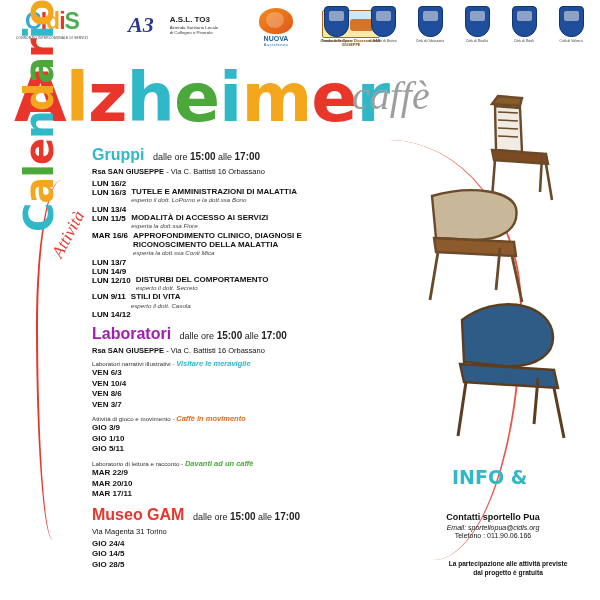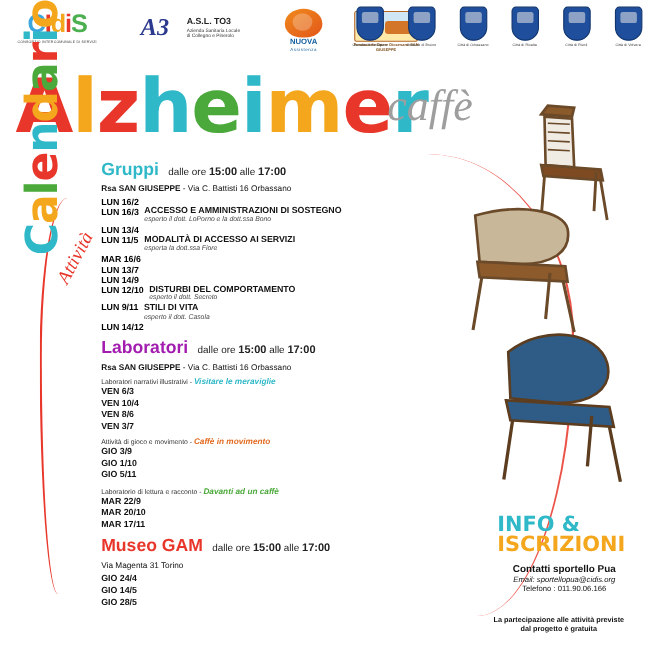--- a/index.html
+++ b/index.html
@@ -89,21 +89,21 @@
   .note .hl2{color:#e26a1f;font-style:italic;font-weight:bold;font-size:7.5px;}
   .note .hl3{color:#4aa93a;font-style:italic;font-weight:bold;font-size:7.5px;}
   .gap{height:6px;}
 
   
   .chair{position:absolute;}
   .info{position:absolute;left:452px;top:468px;width:140px;text-align:left;}
   .info .h1{font-family:"DejaVu Sans",sans-serif;font-weight:bold;font-size:19px;color:#2fb8c8;line-height:.95;
       letter-spacing:0px;}
   .info .h1 .o{color:#f4a71d;}
-  .contact{position:absolute;left:430px;top:512px;width:166px;text-align:center;}
+  .contact{position:absolute;left:410px;top:512px;width:166px;text-align:center;}
   .contact .c1{font-size:9px;font-weight:bold;color:#111;}
   .contact .c2{font-size:7px;color:#111;font-style:italic;margin-top:2px;}
   .contact .c3{font-size:7px;color:#111;margin-top:1px;}
   .footnote{position:absolute;left:420px;top:560px;width:176px;text-align:center;font-size:6.6px;
       font-weight:bold;color:#111;line-height:1.35;}
 </style>
 </head>
 <body>
 
 <div class="poster">
@@ -216,40 +216,44 @@
       <span>- Via C. Battisti 16 Orbassano</span>
     </div>
 
     <div class="row">
       <div class="d">
         <div>LUN 16/2</div>
         <div>LUN 16/3</div>
       </div>
       <div class="t">
         <span style="display:block;height:8px;"></span>
-        <span>ACCESSO E AMMINISTRAZIONI DI SOSTEGNO</span>
+        <span>TUTELE E AMMINISTRAZIONI DI MALATTIA</span>
         <span class="it">esperto il dott. LoPorno e la dott.ssa Bono</span>
       </div>
     </div>
 
     <div class="row">
       <div class="d">
         <div>LUN 13/4</div>
         <div>LUN 11/5</div>
       </div>
       <div class="t">
         <span style="display:block;height:8px;"></span>
         <span>MODALITÀ DI ACCESSO AI SERVIZI</span>
         <span class="it">esperta la dott.ssa Fiore</span>
       </div>
     </div>
 
     <div class="row">
       <div class="d">
         <div>MAR 16/6</div>
+      </div>
+      <div class="t">
+        <span>APPROFONDIMENTO CLINICO, DIAGNOSI E RICONOSCIMENTO DELLA MALATTIA</span>
+        <span class="it">esperta la dott.ssa Conti Mica</span>
       </div>
     </div>
 
     <div class="row">
       <div class="d">
         <div>LUN 13/7</div>
         <div>LUN 14/9</div>
         <div>LUN 12/10</div>
       </div>
       <div class="t">
@@ -340,23 +344,20 @@
       <div>GIO 24/4</div>
       <div>GIO 14/5</div>
       <div>GIO 28/5</div>
     </div>
   </div>
 
   <div class="info">
     <div class="h1">
       <span>INFO &amp;</span>
     </div>
-    <div class="h1">
-      <span class="o">ISCRIZIONI</span>
-    </div>
   </div>
 
   <div class="contact">
     <div class="c1">Contatti sportello Pua</div>
     <div class="c2">Email: sportellopua@cidis.org</div>
     <div class="c3">Telefono : 011.90.06.166</div>
   </div>
 
   <div class="footnote">
     <div>La partecipazione alle attività previste</div>

